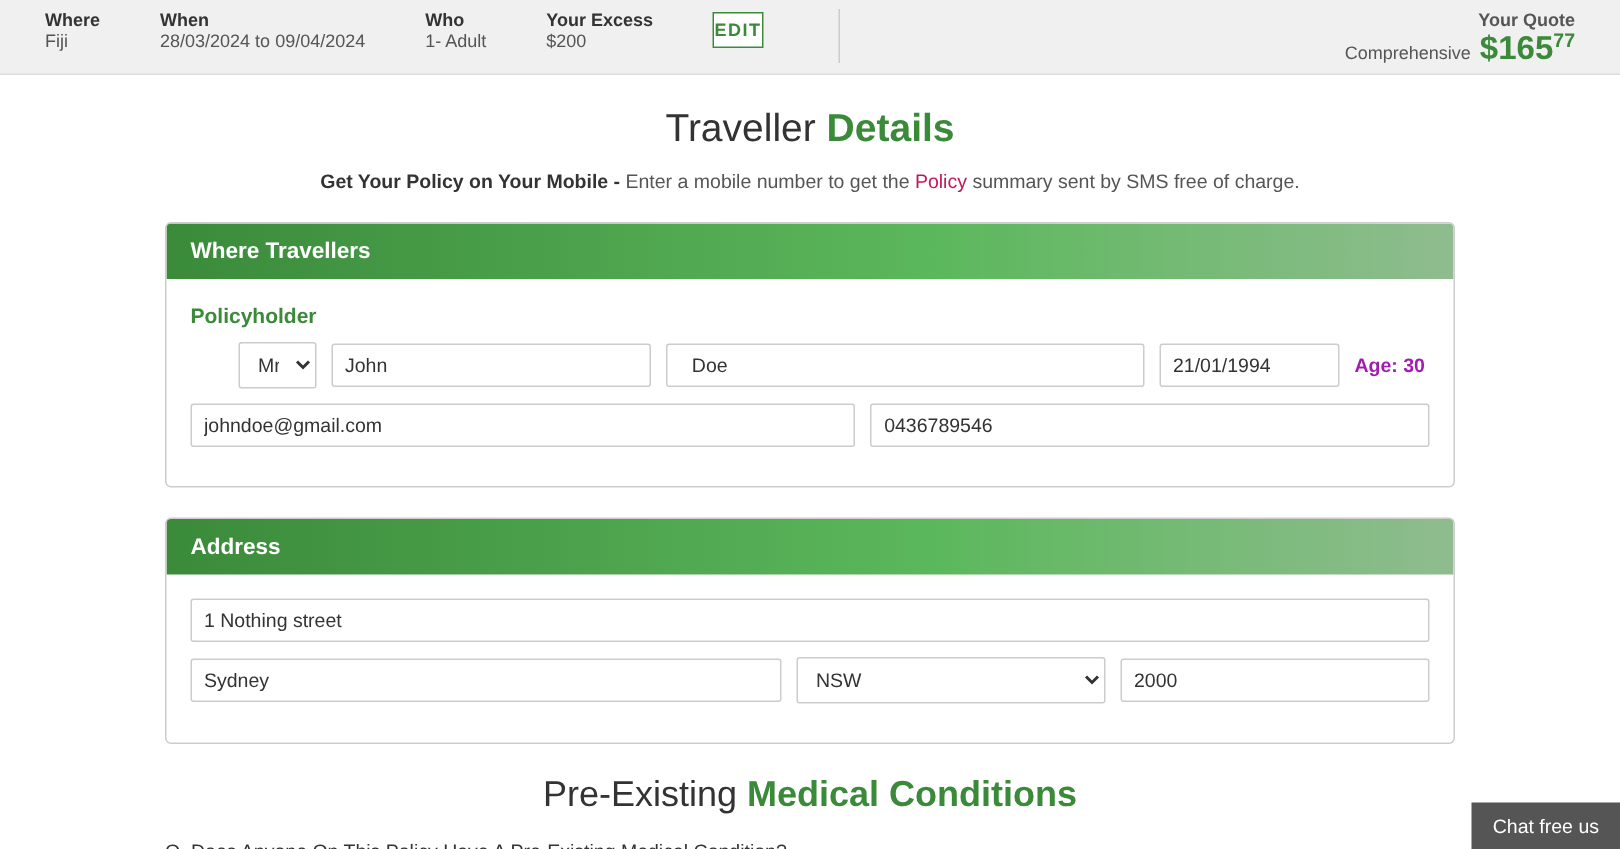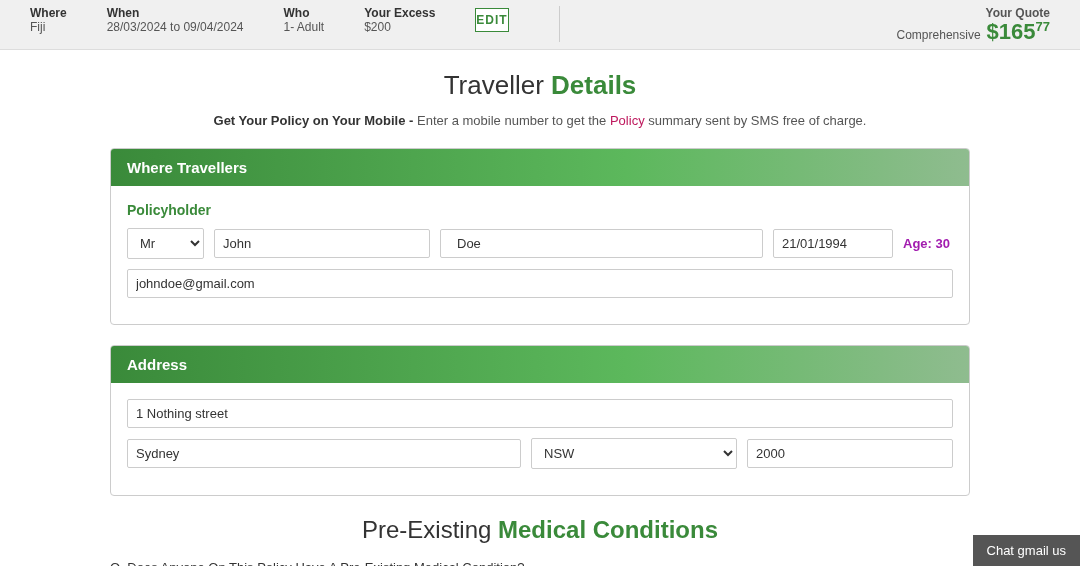--- a/index.html
+++ b/index.html
@@ -147,21 +147,21 @@
       color: #333;
       border-radius: 2px;
       outline: none;
     }
 
     select.form-field {
       background: #fff;
       cursor: pointer;
     }
 
-    .field-title { width: 77px; }
+    .field-title { width: 52px; margin-left: 32px; }
     .field-firstname { flex: 1; }
     .field-lastname { flex: 1.5; padding-left: 16px; }
     .field-dob { width: 120px; }
     .age-display {
       font-size: 13px;
       font-weight: bold;
       color: #a21caf;
       white-space: nowrap;
       min-width: 50px;
     }
@@ -284,20 +284,21 @@
           <option>Dr</option>
         </select>
         <input type="text" class="form-field field-firstname" value="John" style="">
         <input type="text" class="form-field field-lastname" value="Doe" style="">
         <input type="text" class="form-field field-dob" value="21/01/1994" style="">
         <span class="age-display">Age: 30</span>
       </div>
 
       <div class="form-row">
         <input type="email" class="form-field field-email" value="johndoe@gmail.com" style="">
+        <input type="tel" class="form-field field-phone" value="0436789546" style="">
       </div>
     </div>
   </div>
 
   <div class="section-card">
     <div class="section-header">
       <span>Address</span>
     </div>
     <div class="section-body">
 
@@ -324,14 +325,14 @@
 
   <h2 class="pre-existing-title">
     <span>Pre-Existing </span><span class="highlight">Medical Conditions</span>
   </h2>
 
   <p class="pre-existing-question">Q. Does Anyone On This Policy Have A Pre-Existing Medical Condition?</p>
 
 </div>
 
 <div class="chat-widget">
-  <span>Chat gmail us</span>
+  <span>Chat free us</span>
 </div>
 
 </body></html>

